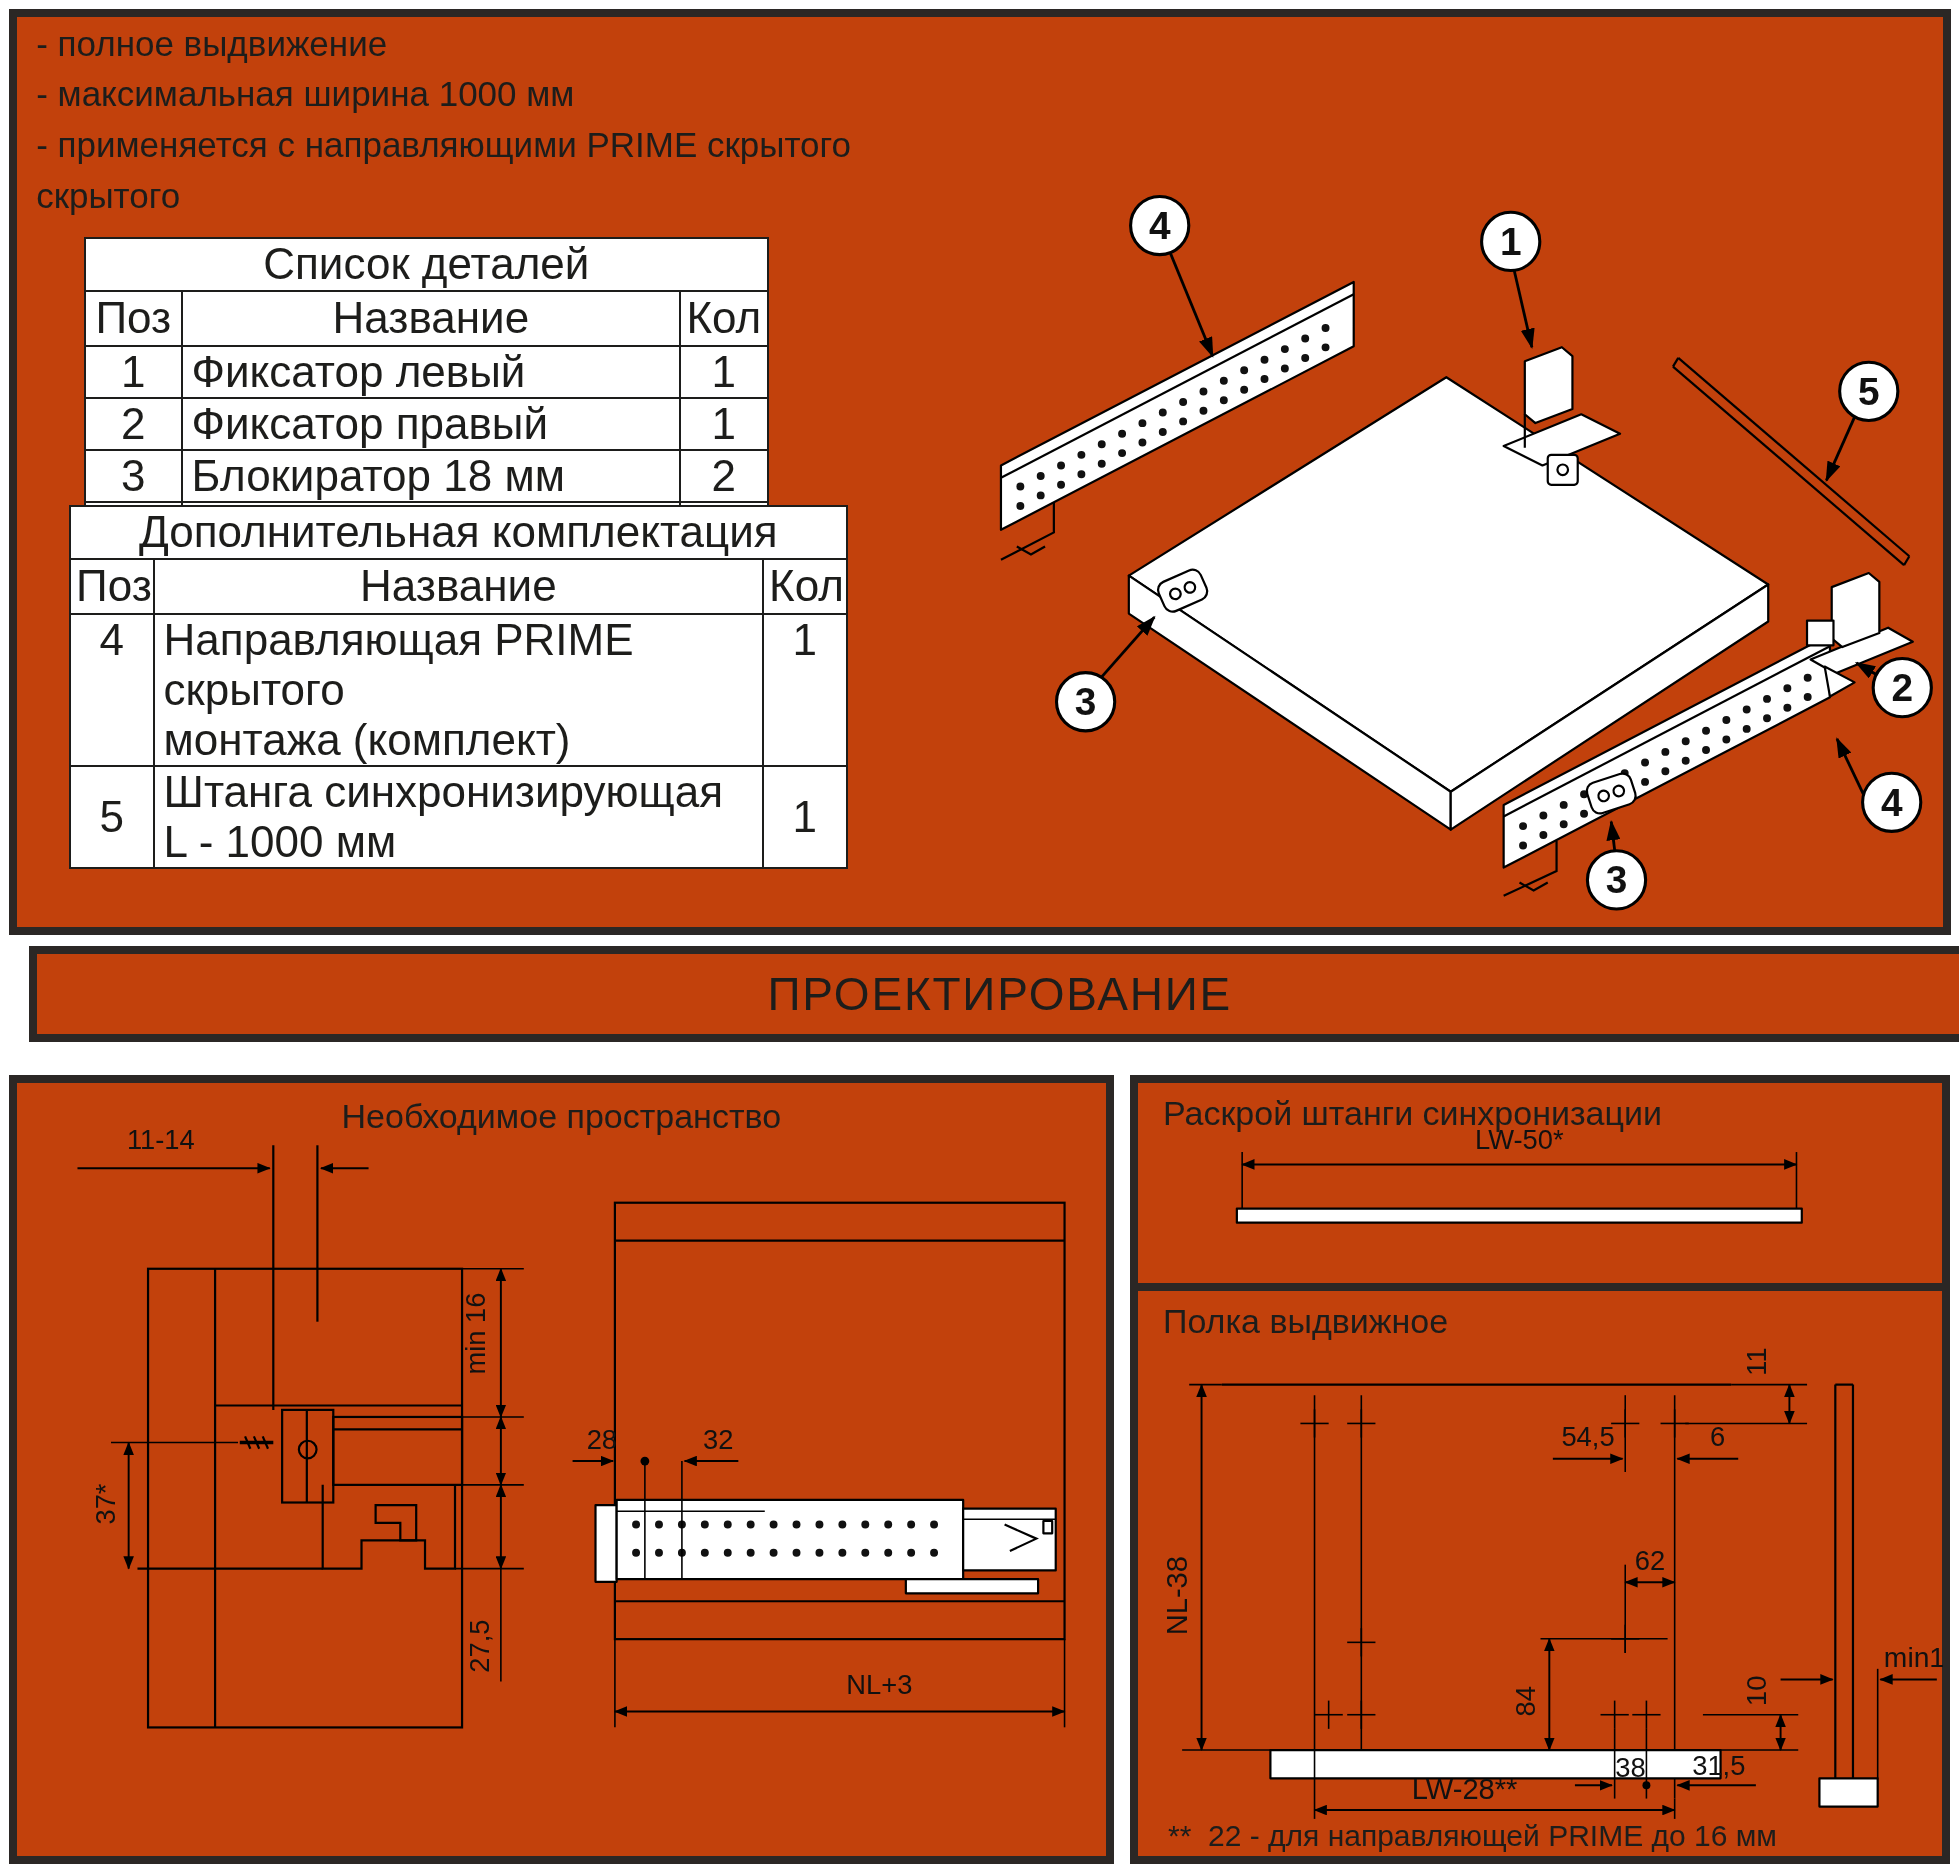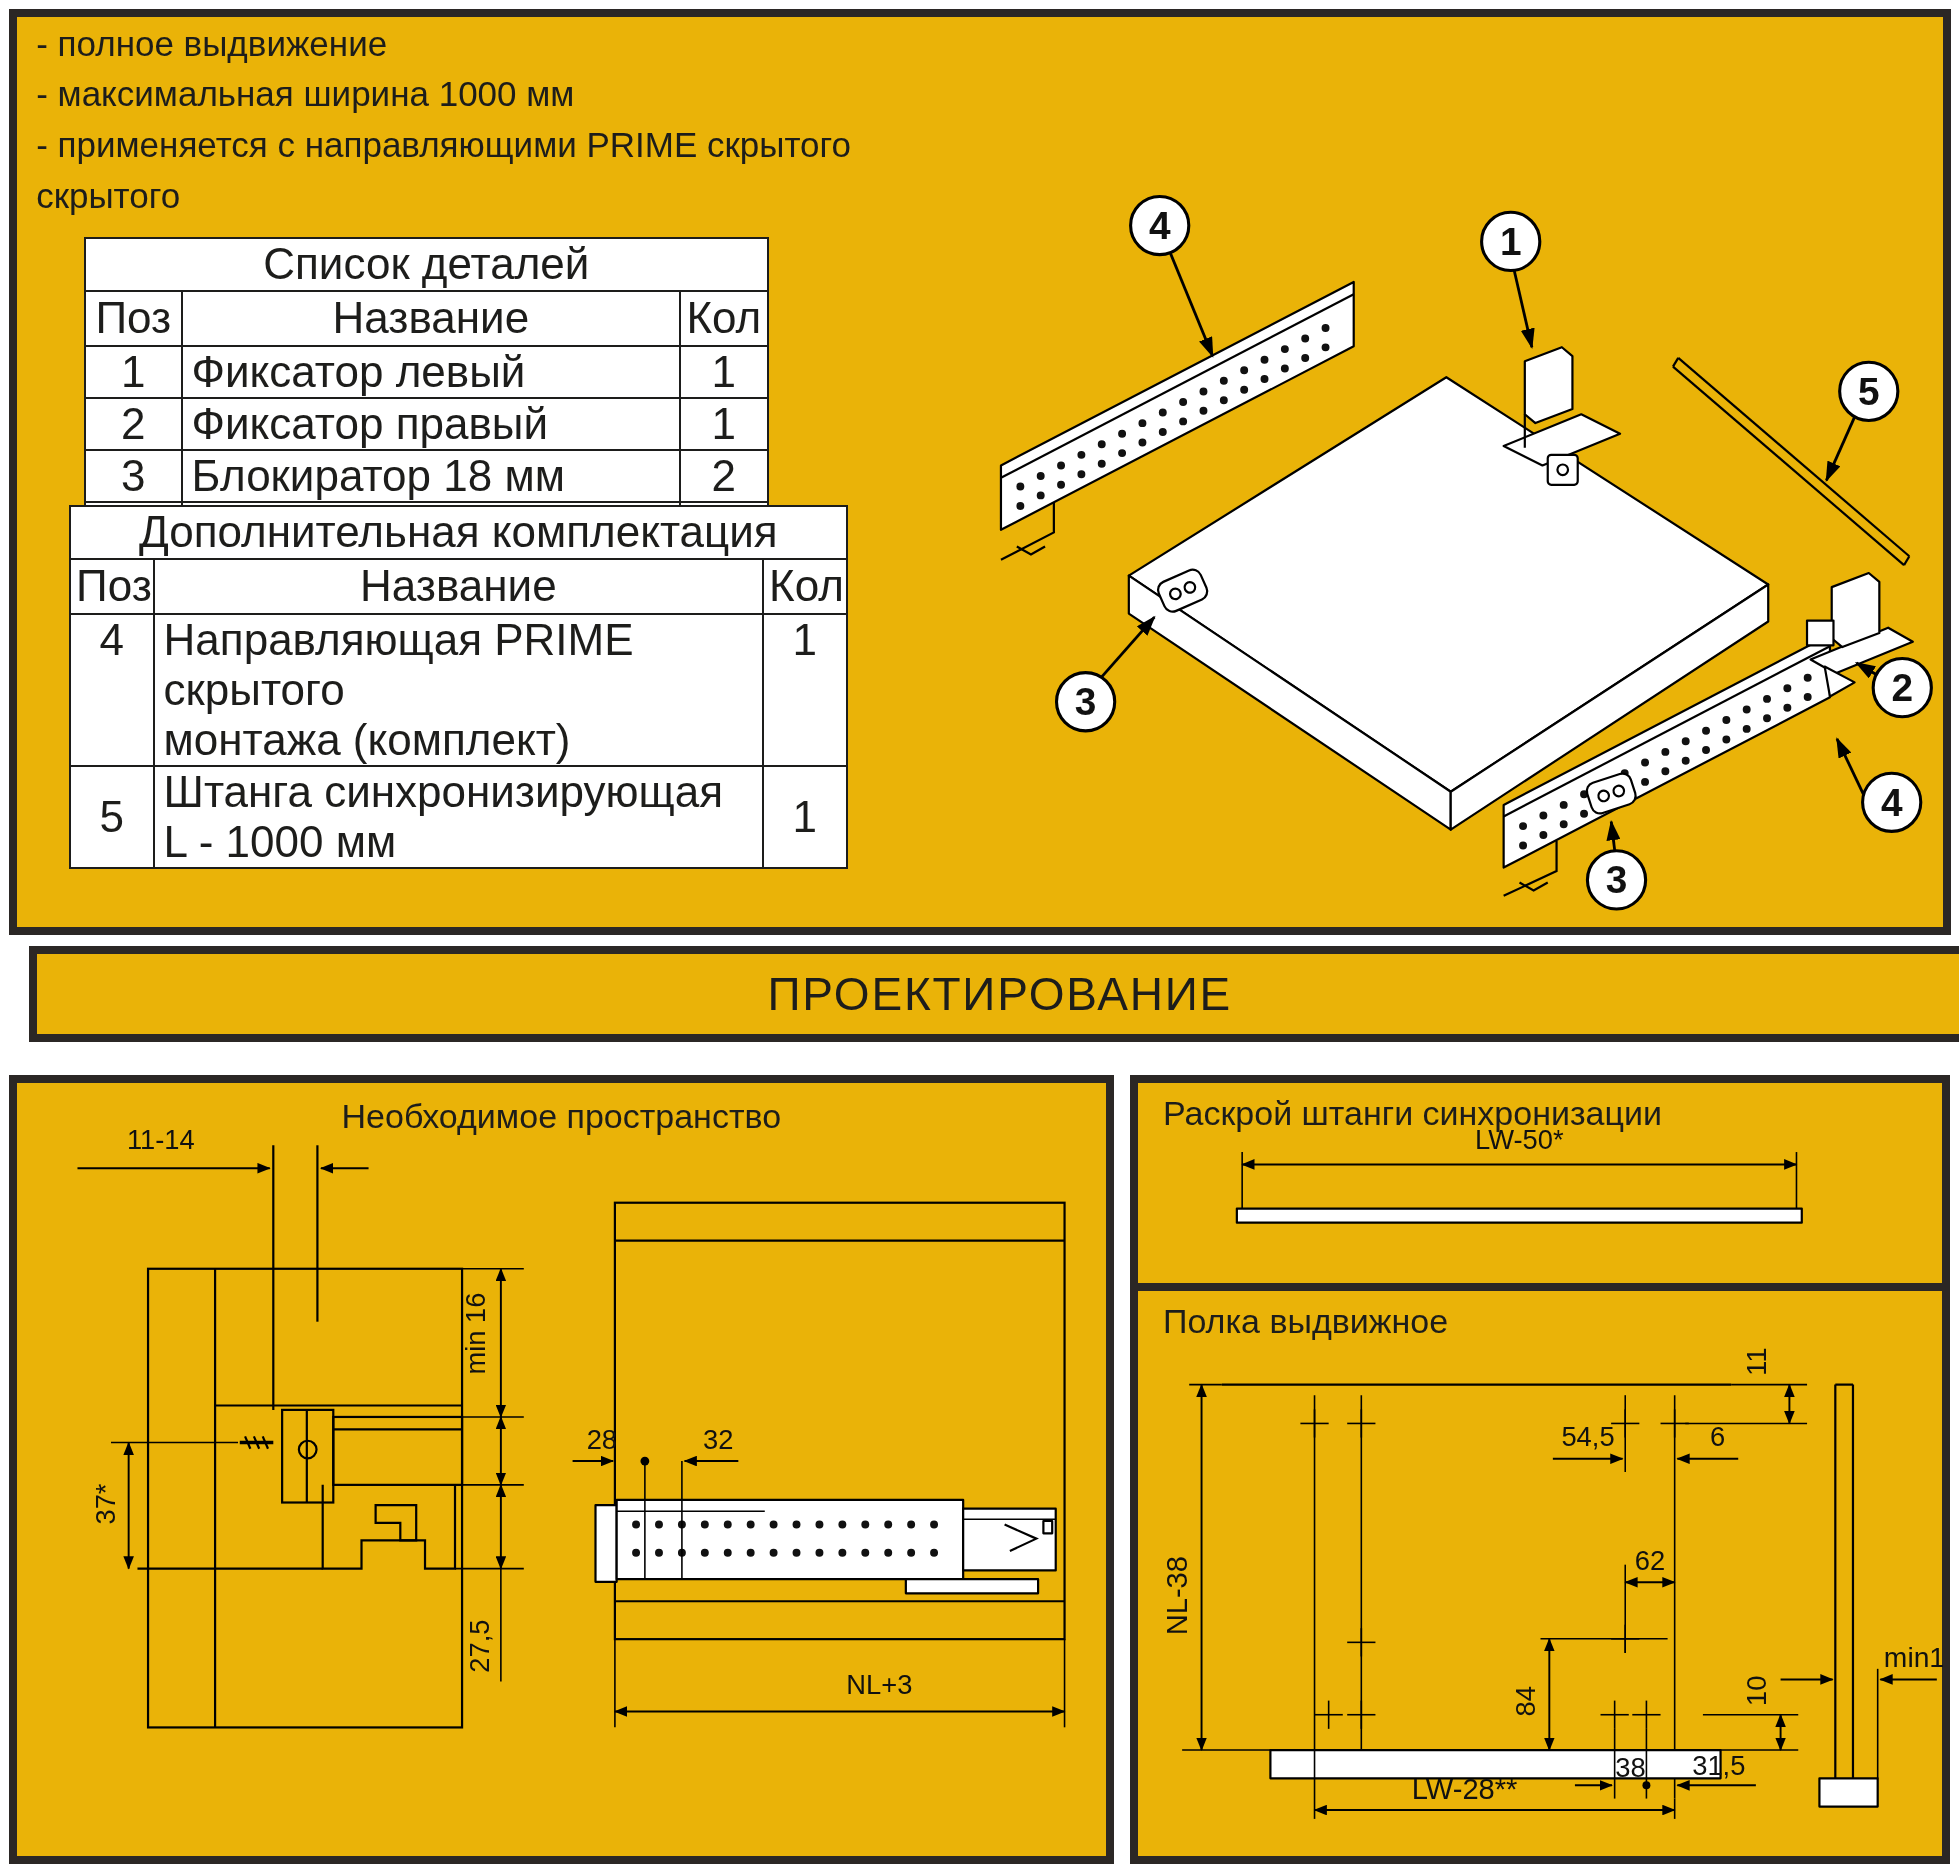--- a/index.html
+++ b/index.html
@@ -1,20 +1,20 @@
 <!DOCTYPE html>
 <html style="font-size:14px"><head>
 <meta charset="utf-8">
 <style>
   html,body{margin:0;padding:0;}
   body{
     width:1959px;height:1872px;position:relative;background:#fff;
     font-family:"Liberation Sans", sans-serif;color:#1d1d1b;
   }
-  .frame{position:absolute;border:8px solid #2b2725;background:#eab308;box-sizing:border-box;}
+  .frame{position:absolute;border:8px solid #2b2725;background:#c2410c;box-sizing:border-box;}
   .intro{position:absolute;left:19.4px;top:1.8px;font-size:35px;line-height:1.45;white-space:pre;}
   .doc-table{position:absolute;border-collapse:collapse;table-layout:fixed;background:#fff;}
   .doc-table td{border:2.6px solid #1d1d1b;font-size:44px;padding:0 5.3px;vertical-align:middle;}
   .doc-table td.tt{text-align:center;height:51px;}
   .doc-table td.c{text-align:center;}
   .doc-table td.n{text-align:left;padding-left:8.8px;}
   .doc-table tr.hd td{height:53px;}
   .doc-table tr.dr td{height:42px;}
   .banner-text{position:absolute;width:100%;top:50%;transform:translateY(-50%);
     text-align:center;font-size:46px;letter-spacing:1.8px;}
@@ -444,14 +444,15 @@
     </g>
 
     <g>
       <line class="tn" x1="200" y1="520" x2="200" y2="598"></line>
       <line class="tn" x1="608" y1="575" x2="608" y2="598"></line>
       <line class="dim" x1="200" y1="588" x2="608" y2="588" marker-start="url(#m4)" marker-end="url(#m4)"></line>
       <text x="370" y="576" text-anchor="middle" style="font-size:33px;">LW-28**</text>
     </g>
   </svg>
 
+  <div class="footnote" style="left:30px;top:528px;font-size:30px;">**  22 - для направляющей PRIME до 16 мм</div>
 </div>
 
 
 </body></html>

